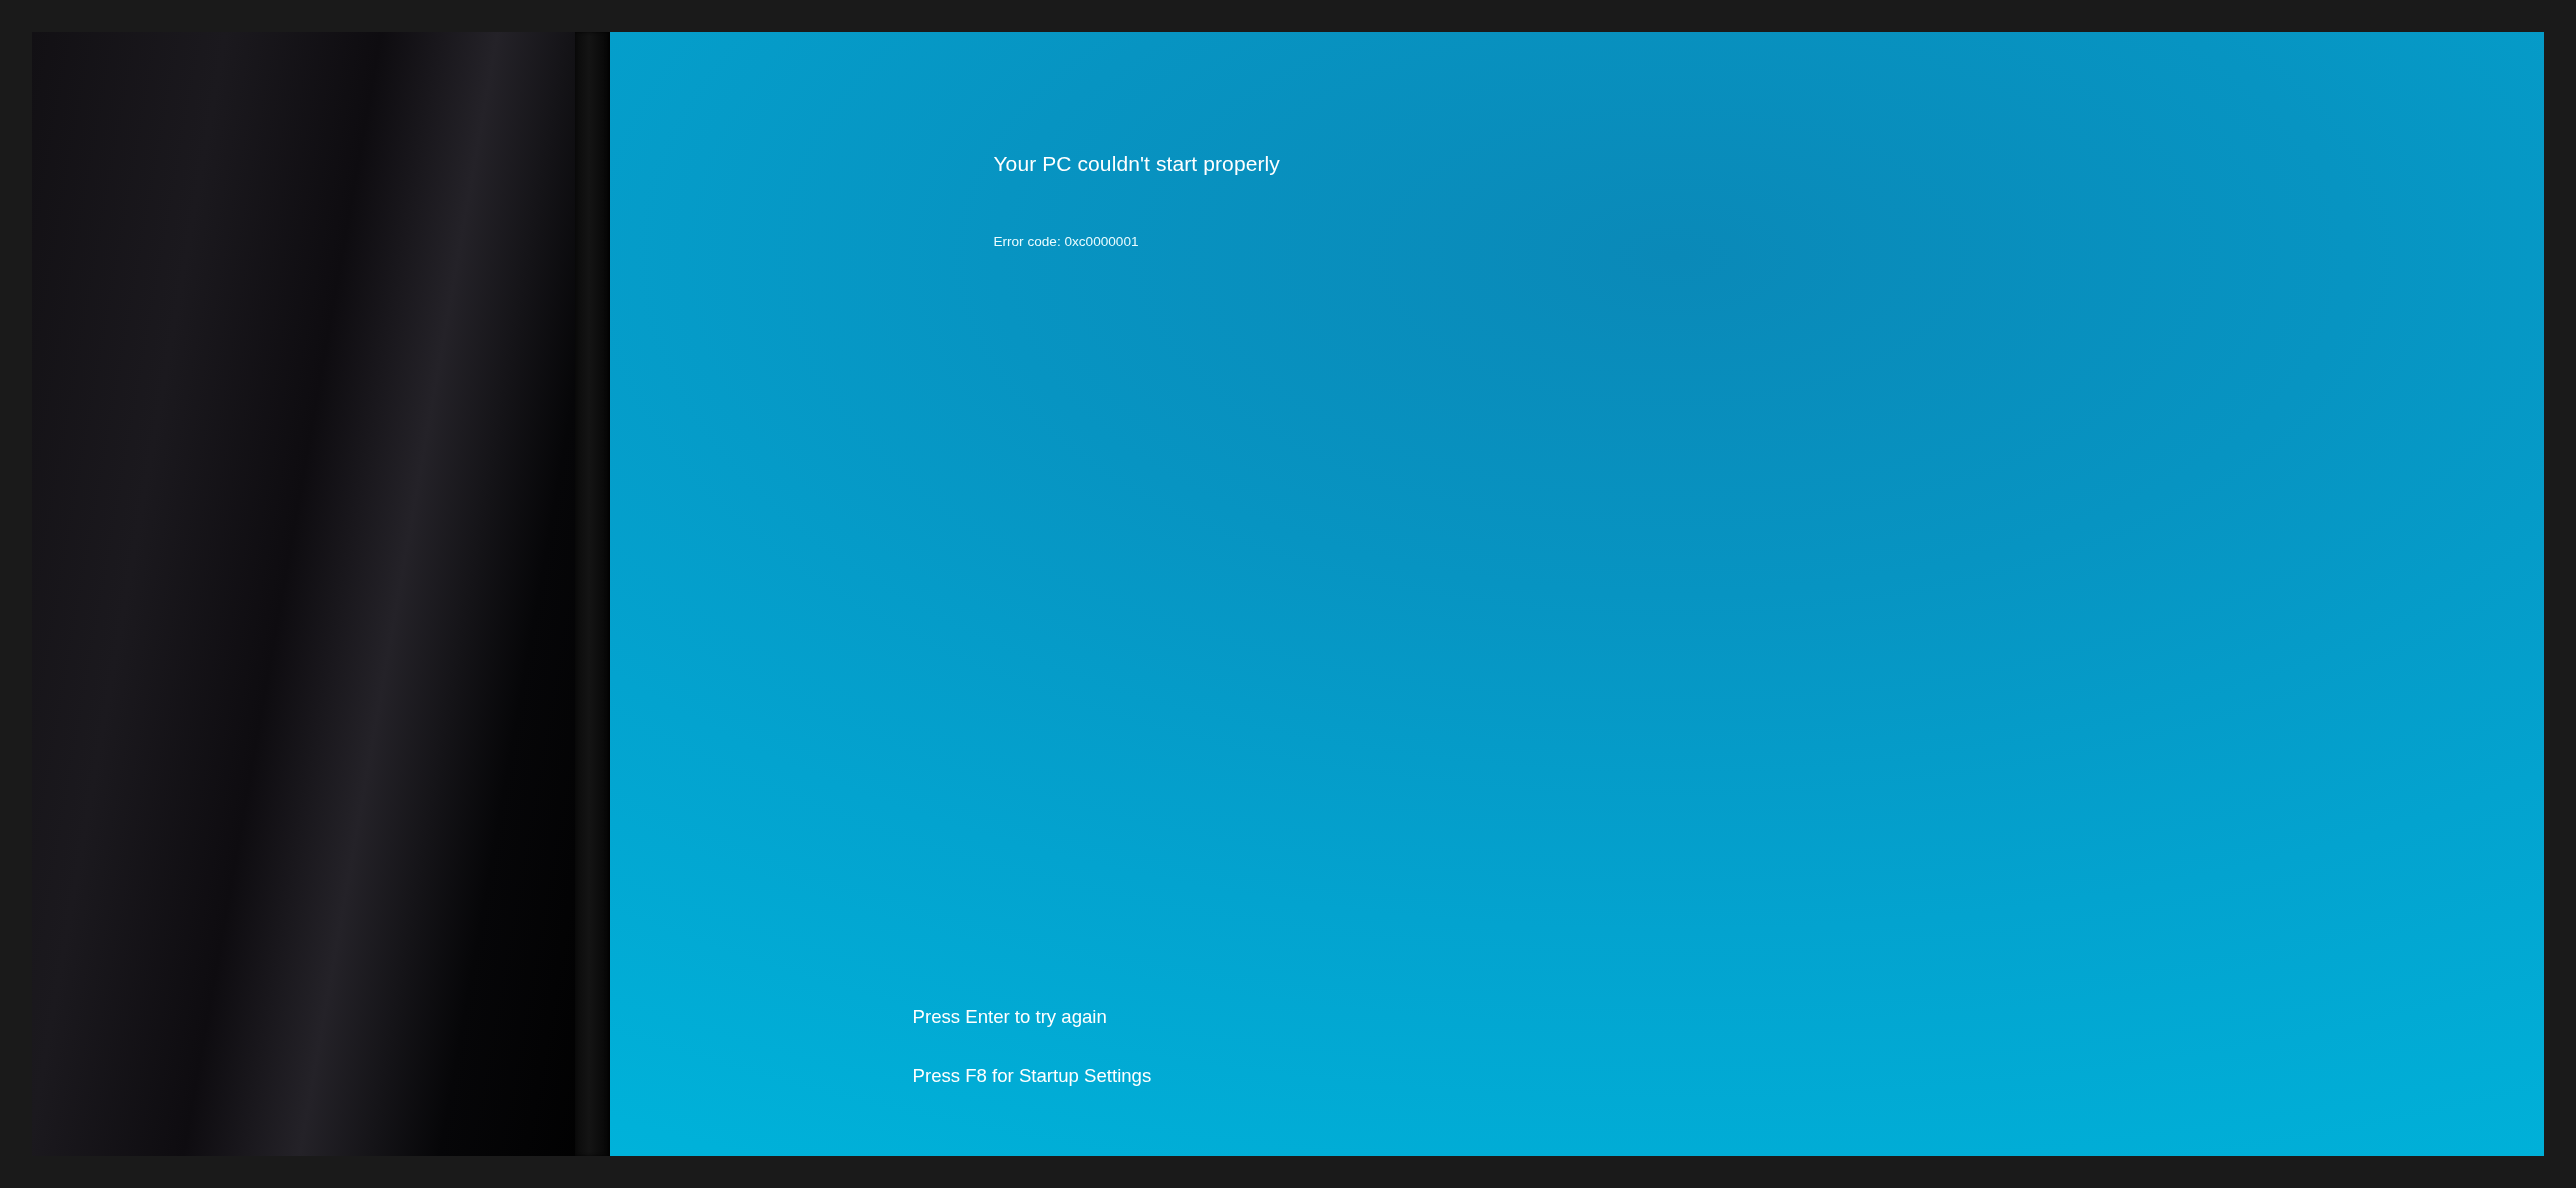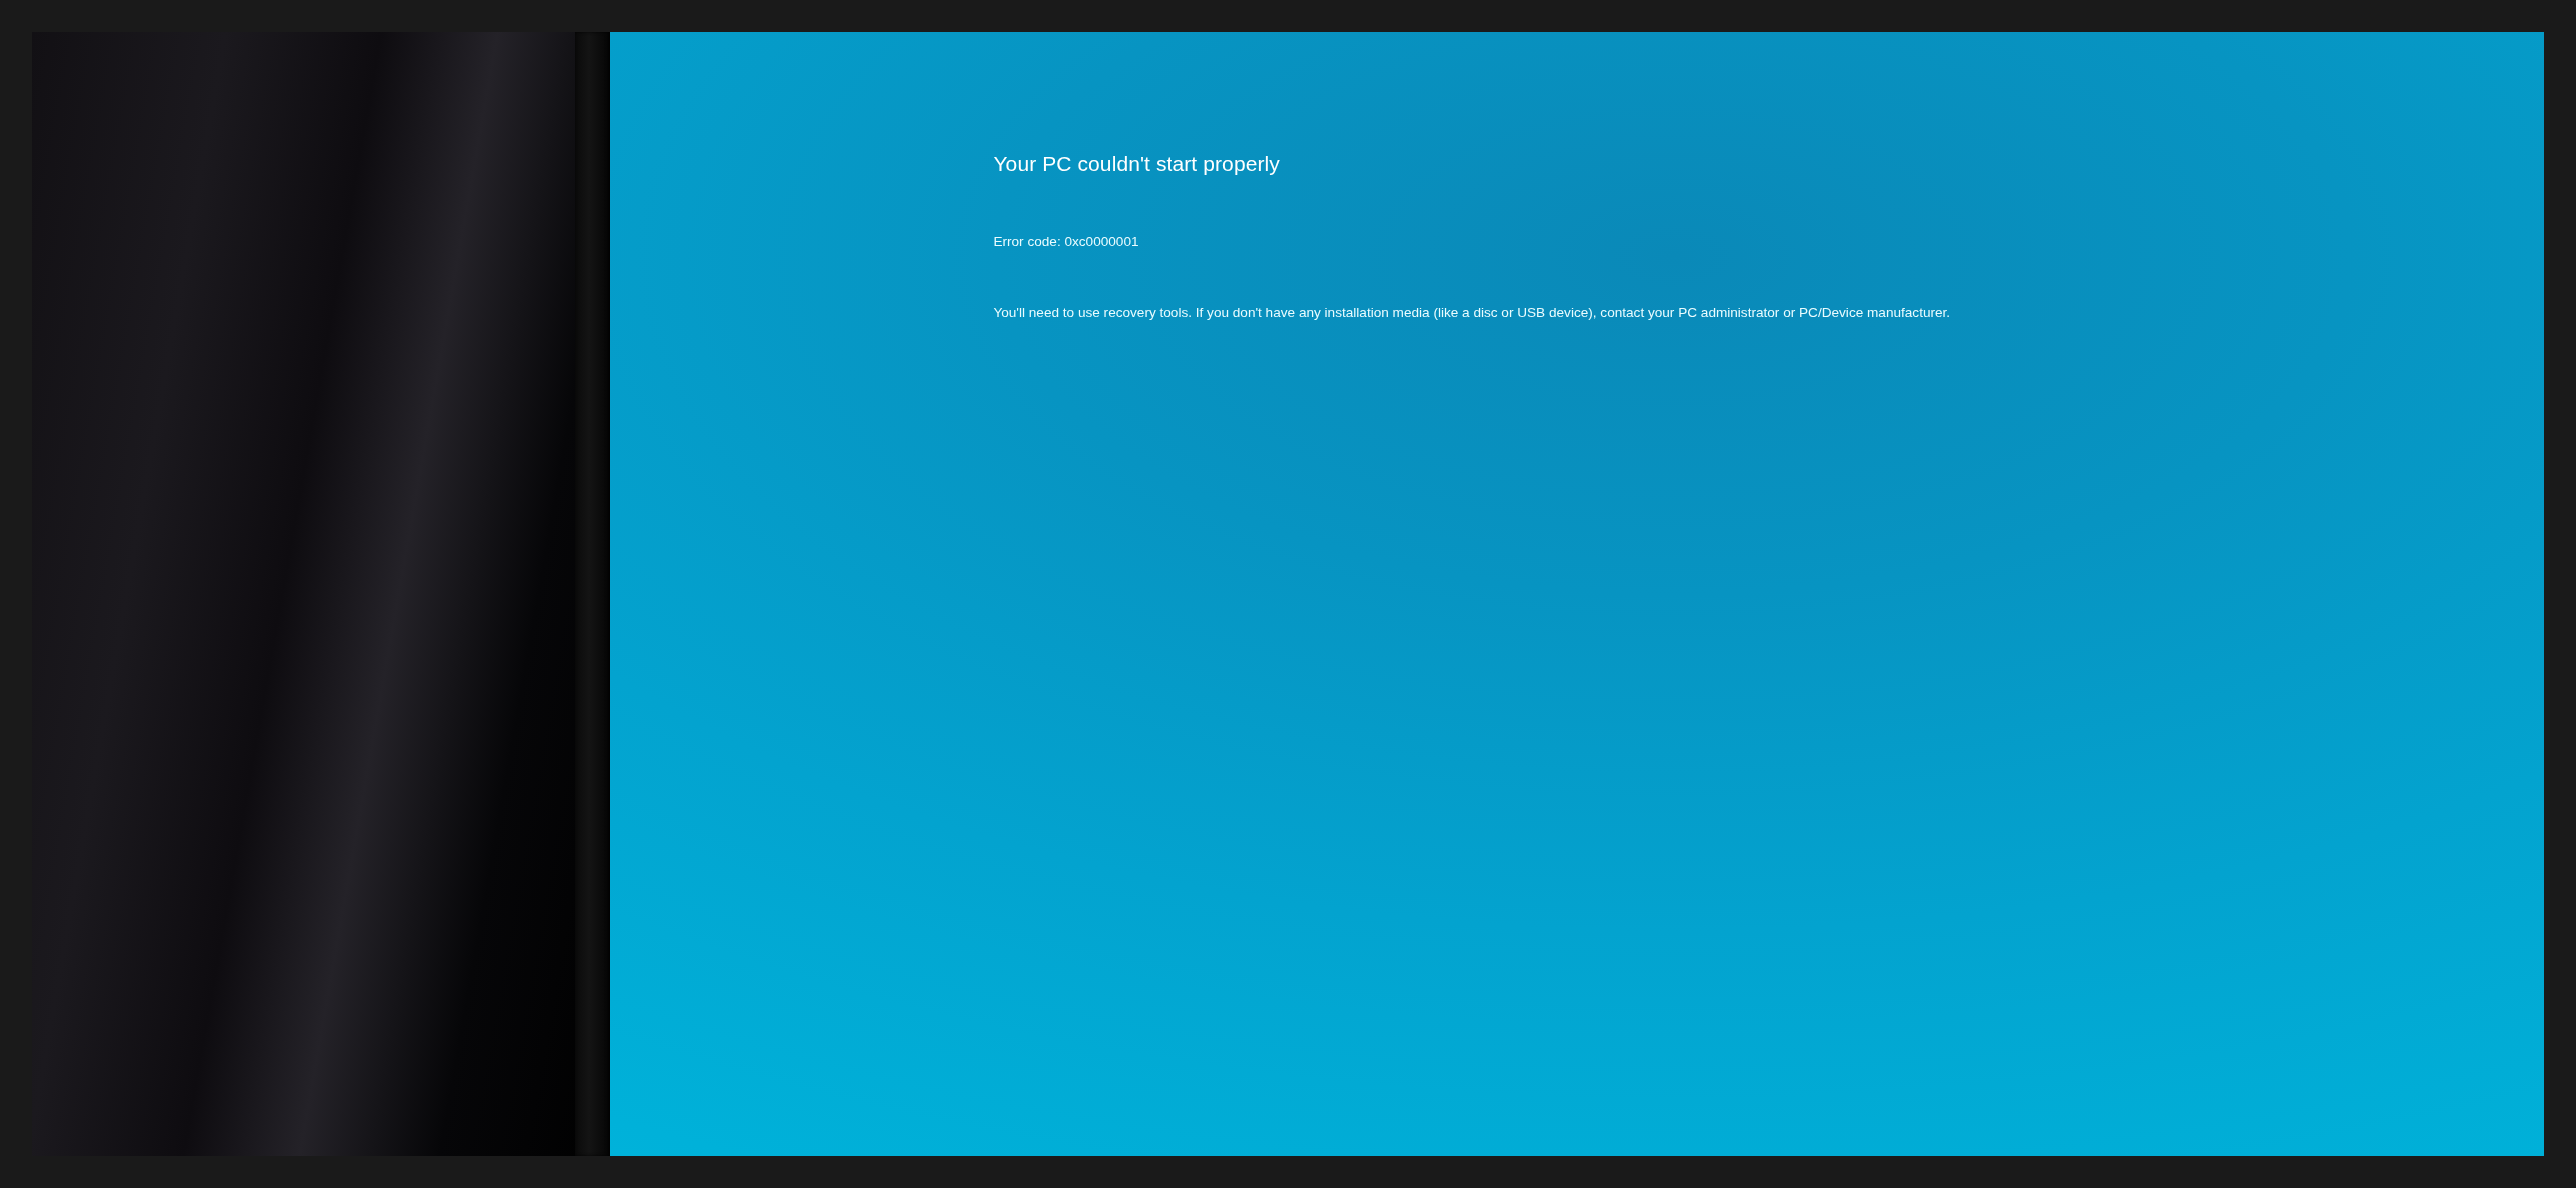--- a/index.html
+++ b/index.html
@@ -94,17 +94,20 @@
   <div class="bezel"></div>
 </div>
 
 <div class="screen">
   <div class="content">
     <h1 class="title">Your PC couldn't start properly</h1>
 
 
     <p class="error-code">Error code: 0xc0000001</p>
 
-    <p class="para">You'll need to use recovery tools. If you don't have any installation media (like a disc or USB device), contact your PC administrator or PC/Device manufacturer.</p>
   </div>
 
+  <div class="instructions">
+    <div class="instr-line">Press Enter to try again</div>
+    <div class="instr-line">Press F8 for Startup Settings</div>
+  </div>
 </div>
 
 
 </body></html>

